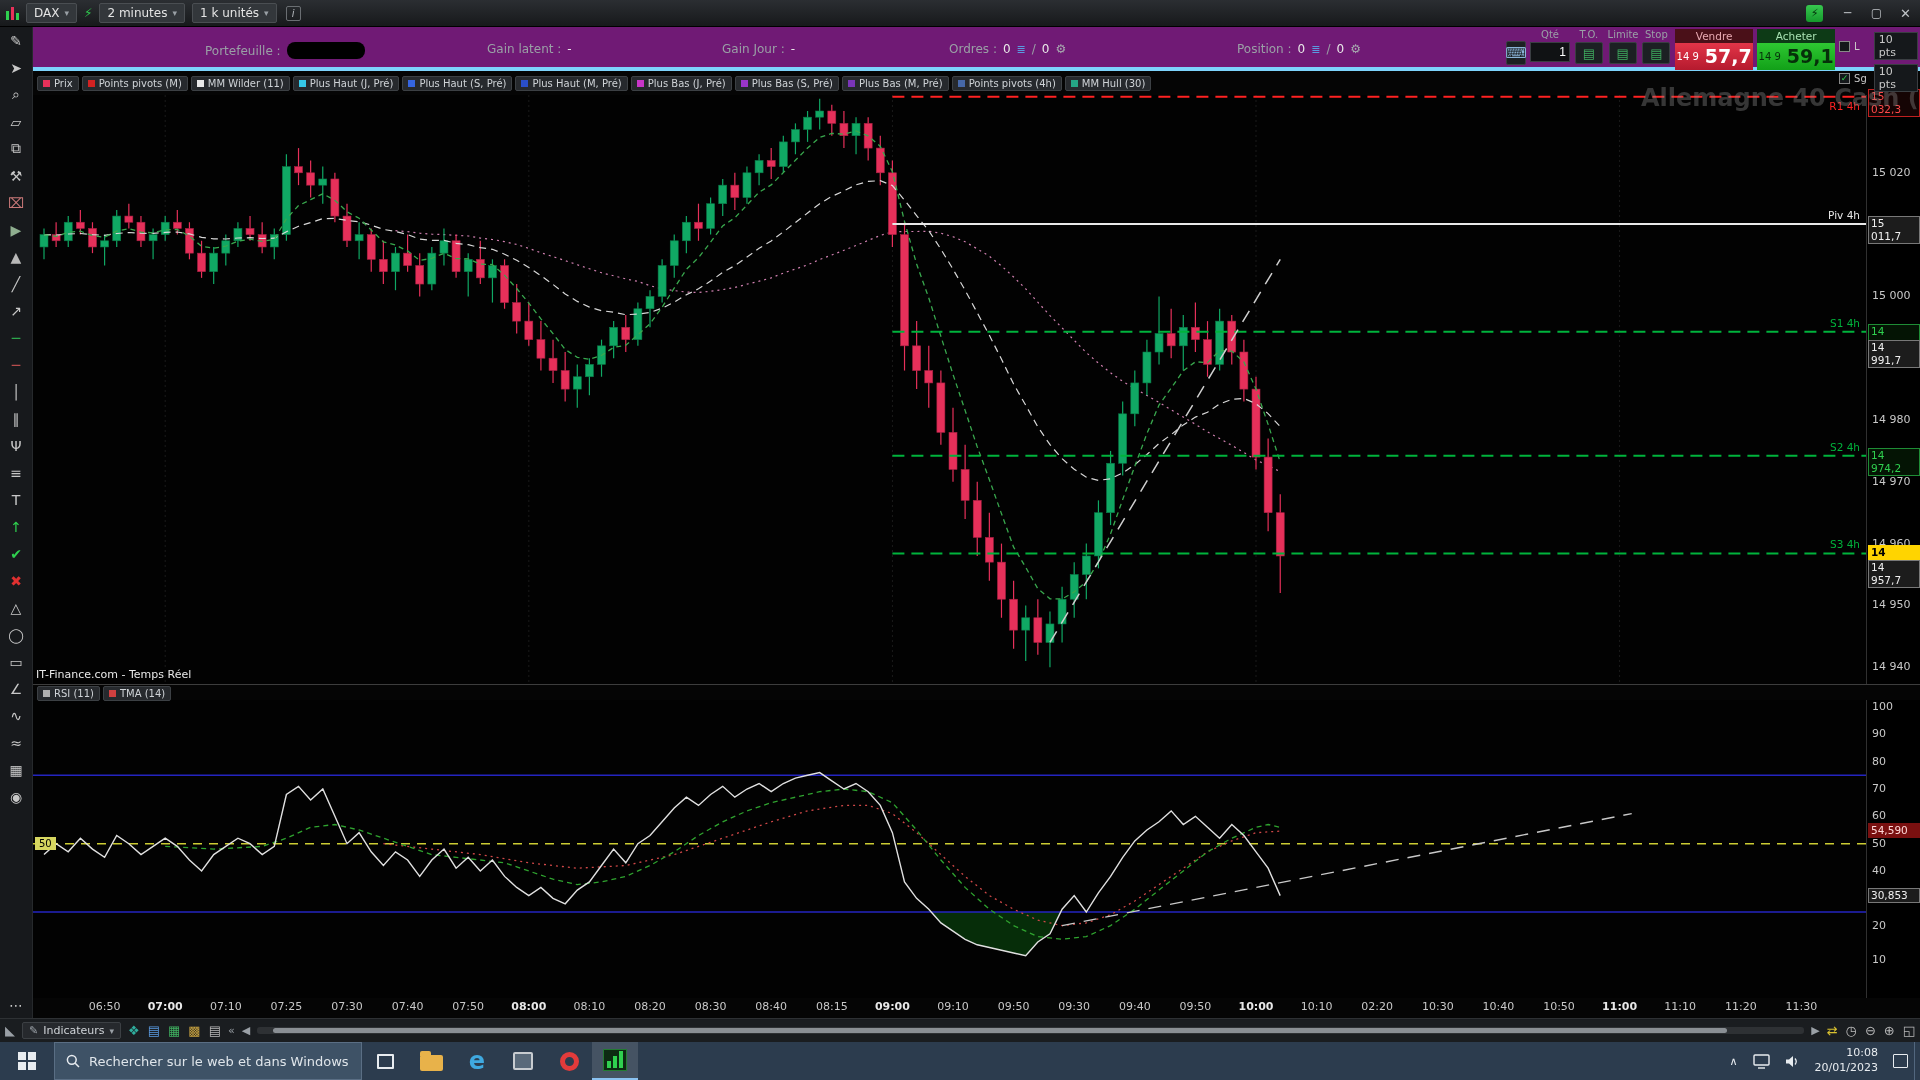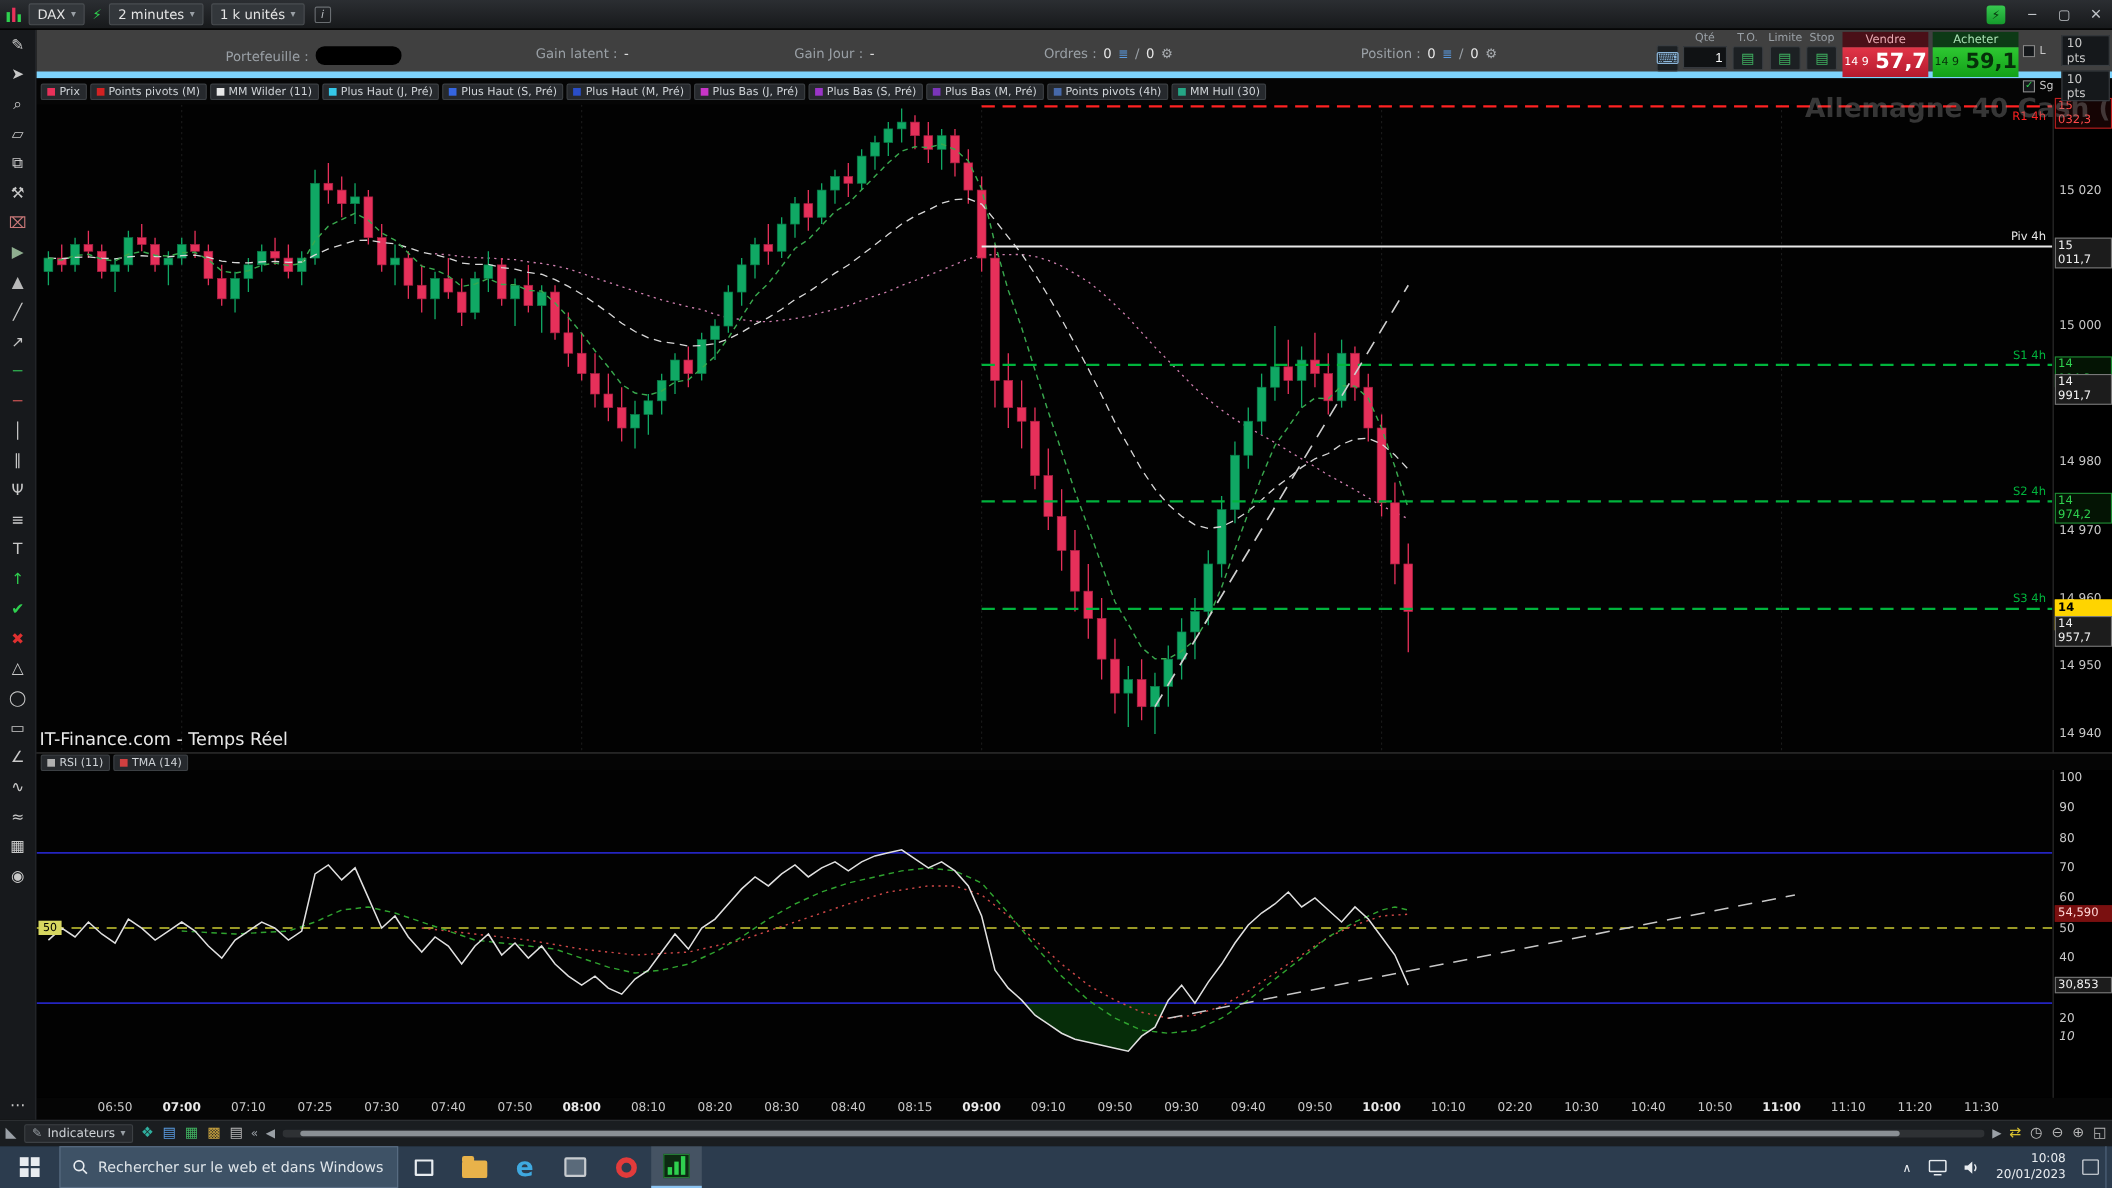--- a/index.html
+++ b/index.html
@@ -21,22 +21,22 @@
   .info-badge { margin-left:9px; width:15px; height:15px; border:1px solid #6a6e72; border-radius:2px;
     display:flex; align-items:center; justify-content:center; font-size:10px; color:#b8bcc0; font-style:italic; }
   .tb-right { margin-left:auto; display:flex; align-items:center; }
   .app-logo { width:17px; height:17px; background:linear-gradient(#37c84f,#159a2c); border-radius:3px;
     display:flex; align-items:center; justify-content:center; color:#05320c; font-size:11px; margin-right:10px; }
   .winbtn { width:29px; height:26px; display:flex; align-items:center; justify-content:center;
     color:#c0c4c8; font-size:12px; }
   .winbtn:last-child { font-size:13px; }
 
   
-  .account-bar { position:absolute; left:33px; top:27px; right:0; height:44px; background:#404040;
-    border-bottom:6px solid #7dd3fc; font-size:12px; color:#9aa0a6; z-index:20; }
+  .account-bar { position:absolute; left:33px; top:27px; right:0; height:44px; background:#701a75;
+    border-bottom:4px solid #7dd3fc; font-size:12px; color:#9aa0a6; z-index:20; }
   .ab-item { position:absolute; top:15px; display:flex; align-items:center; gap:6px; white-space:nowrap; }
   .ab-value { color:#e8e8e8; }
   .redacted { display:inline-block; width:78px; height:17px; background:#000; border-radius:8px; }
   .ord-ic { color:#5a9ae0; font-size:11px; }
   .gear-ic { color:#a8acb0; font-size:12px; }
 
   
   .order-panel { position:absolute; right:2px; top:27px; width:414px; height:46px; display:flex;
     gap:4px; padding:2px 0 0 2px; z-index:31; font-size:10px; color:#9aa0a6; }
   .kb-btn { width:20px; height:24px; margin-top:12px; display:flex; align-items:center; justify-content:center;
@@ -77,21 +77,21 @@
     border-right:1px solid #26292c; display:flex; flex-direction:column; align-items:center; z-index:25; }
   .lt-icon { width:33px; height:27px; display:flex; align-items:center; justify-content:center;
     font-size:14px; color:#b0b4b8; }
 
   
   #chart-area { position:absolute; left:33px; top:95px; width:1833px; height:589px; overflow:hidden; background:#020202; }
   #rsi-area { position:absolute; left:33px; top:700px; width:1833px; height:298px; overflow:hidden; background:#020202; }
   .separator { position:absolute; left:0; top:684px; width:1920px; height:1px; background:#3d3d3d; z-index:9; }
   .watermark { position:absolute; left:1641px; top:84px; font-size:24px; font-weight:bold;
     color:rgba(140,140,140,0.38); z-index:8; white-space:nowrap; }
-  .chart-footer { position:absolute; left:3px; bottom:3px; font-size:16px; color:#e8e8e8; z-index:5; }
+  .chart-footer { position:absolute; left:3px; bottom:3px; font-size:11px; color:#e8e8e8; z-index:5; }
   .lvl-label { position:absolute; right:6px; font-size:10.5px; z-index:6; }
 
   
   #axis-main { position:absolute; left:1866px; top:95px; width:54px; height:589px; background:#000;
     border-left:1px solid #303030; z-index:7; }
   #axis-rsi { position:absolute; left:1866px; top:700px; width:54px; height:298px; background:#000;
     border-left:1px solid #303030; z-index:7; }
   .tick { position:absolute; left:5px; color:#c8c8c8; font-size:11px; }
   .tag { position:absolute; left:1px; width:52px; font-size:10.5px; line-height:13px; padding:0 2px;
     border:1px solid transparent; }
@@ -619,21 +619,21 @@
   </div>
   <div id="axis-rsi">
       <div class="tick" style="top: 0px;">100</div>
       <div class="tick" style="top: 27.33px;">90</div>
       <div class="tick" style="top: 54.66px;">80</div>
       <div class="tick" style="top: 81.99px;">70</div>
       <div class="tick" style="top: 109.32px;">60</div>
       <div class="tick" style="top: 136.65px;">50</div>
       <div class="tick" style="top: 163.98px;">40</div>
       <div class="tick" style="top: 218.64px;">20</div>
-      <div class="tick" style="top: 235px; font-style: italic;">10</div>
+      <div class="tick" style="top: 253px;">10</div>
       <div class="tag tag-red-solid" style="top: 123.106px;">54,590</div>
       <div class="tag tag-gray" style="top: 187.979px;">30,853</div>
     </div>
 
   <div id="x-axis">
       <div class="xlab" style="left: 79.6px;">06:50</div>
       <div class="xlab bold" style="left: 140.2px;">07:00</div>
       <div class="xlab" style="left: 200.8px;">07:10</div>
       <div class="xlab" style="left: 261.4px;">07:25</div>
       <div class="xlab" style="left: 322px;">07:30</div>

